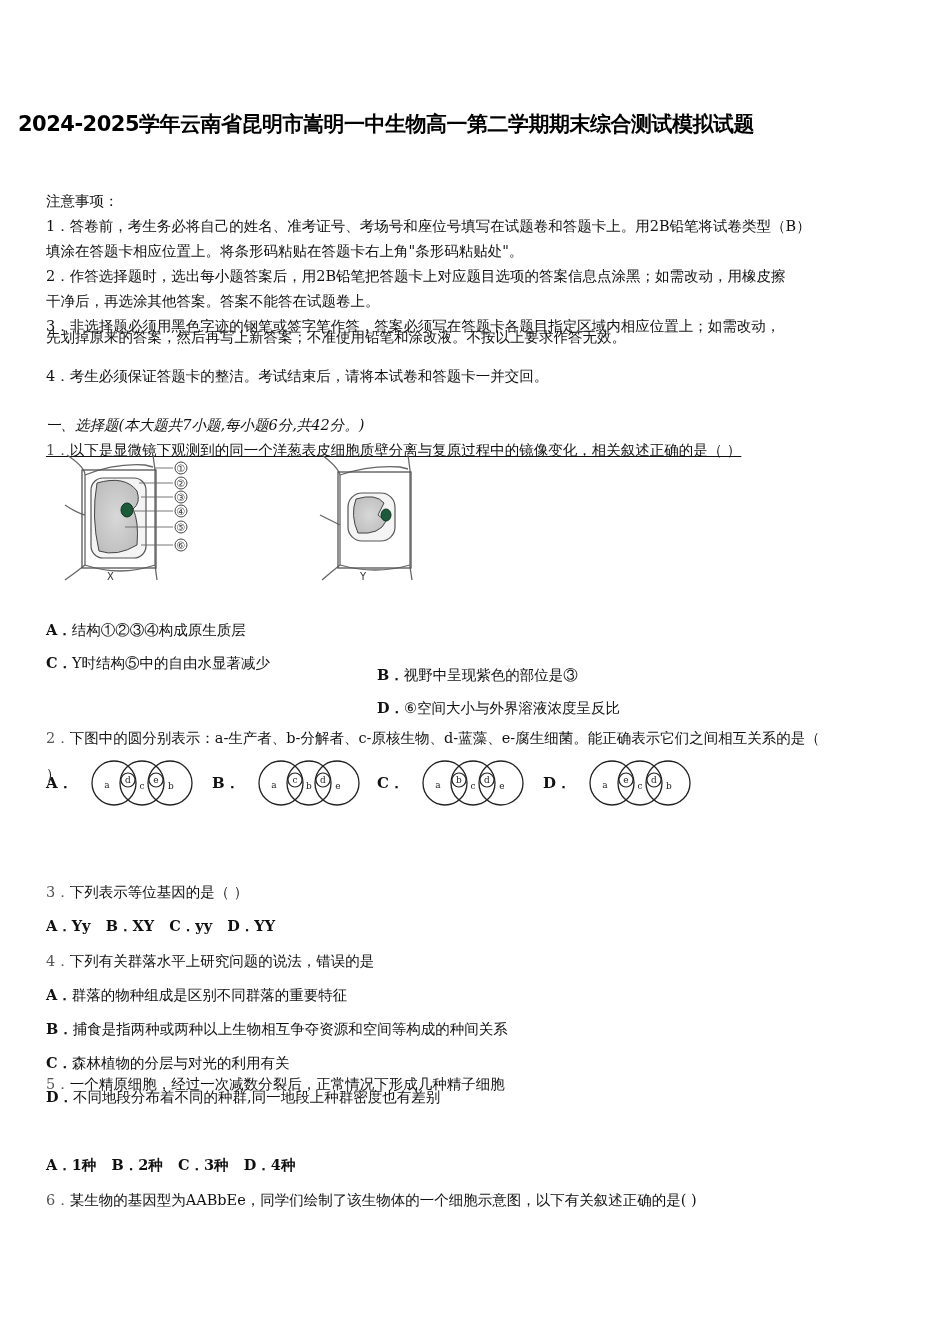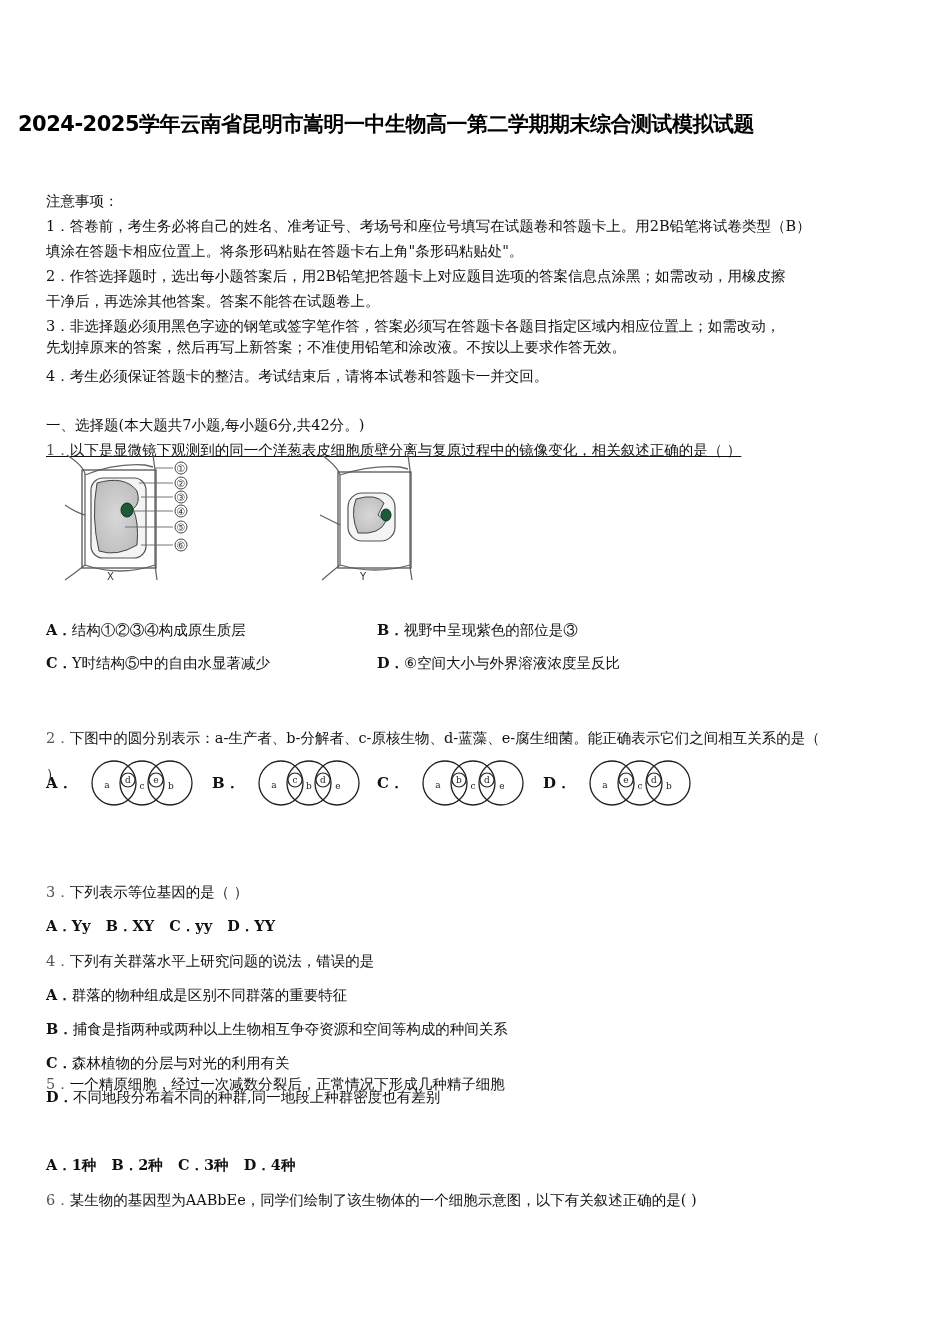--- a/index.html
+++ b/index.html
@@ -5,40 +5,40 @@
   html, body { margin: 0; padding: 0; background: #ffffff; }
   body { width: 950px; height: 1344px; position: relative; overflow: hidden;
          font-family: "DejaVu Serif", "Liberation Serif", serif; color: #111; }
   .title { position: absolute; top: 110px; left: 0; width: 772px; text-align: center;
            font-family: "DejaVu Sans", "Liberation Sans", sans-serif; font-weight: bold;
            font-size: 21px; letter-spacing: -0.5px; color: #000; }
   .line { position: absolute; left: 46px; font-size: 14.5px; white-space: nowrap; color: #111; margin-top: 40px; }
   .num { color: #555; }
   .bold { font-weight: bold; }
   .opt-row { position: absolute; left: 46px; font-size: 14.5px; white-space: nowrap; }
-  .opt-row .col2 { position: absolute; left: 331px; white-space: nowrap; }
+  .opt-row .col2 { position: absolute; left: 331px; white-space: nowrap; margin-top: 45px; }
   .figure { position: absolute; }
   .venn-opt { position: absolute; top: 758px; display: flex; align-items: center; }
   .venn-letter { font-weight: bold; font-size: 15px; margin-right: 6px; }
 </style>
 </head>
 <body>
 
 <div class="title">2024-2025学年云南省昆明市嵩明一中生物高一第二学期期末综合测试模拟试题</div>
 
 <div class="line" style="top:152px;">注意事项：</div>
 <div class="line" style="top:177px;">1．答卷前，考生务必将自己的姓名、准考证号、考场号和座位号填写在试题卷和答题卡上。用2B铅笔将试卷类型（B）</div>
 <div class="line" style="top:202px;">填涂在答题卡相应位置上。将条形码粘贴在答题卡右上角"条形码粘贴处"。</div>
 <div class="line" style="top:227px;">2．作答选择题时，选出每小题答案后，用2B铅笔把答题卡上对应题目选项的答案信息点涂黑；如需改动，用橡皮擦</div>
 <div class="line" style="top:252px;">干净后，再选涂其他答案。答案不能答在试题卷上。</div>
 <div class="line" style="top:277px;">3．非选择题必须用黑色字迹的钢笔或签字笔作答，答案必须写在答题卡各题目指定区域内相应位置上；如需改动，</div>
-<div class="line" style="top:298px;">先划掉原来的答案，然后再写上新答案；不准使用铅笔和涂改液。不按以上要求作答无效。</div>
+<div class="line" style="top:288px;">先划掉原来的答案，然后再写上新答案；不准使用铅笔和涂改液。不按以上要求作答无效。</div>
 <div class="line" style="top:327px;">4．考生必须保证答题卡的整洁。考试结束后，请将本试卷和答题卡一并交回。</div>
 
-<div class="line" style="top:376px;">一、选择题(本大题共7小题,每小题6分,共42分。)</div>
+<div class="line" style="top:376px;font-style:italic;">一、选择题(本大题共7小题,每小题6分,共42分。)</div>
 
 <div class="line" style="top:401px;text-decoration:underline;">
   <span class="num">1．</span><span>以下是显微镜下观测到的同一个洋葱表皮细胞质壁分离与复原过程中的镜像变化，相关叙述正确的是（  ）</span>
 </div>
 
 <svg class="figure" style="left:55px; top:445px;" width="380" height="145" viewBox="0 0 380 145">
   <defs>
     <radialGradient id="vac" cx="50%" cy="50%" r="60%">
       <stop offset="0%" stop-color="#d8d8d8"></stop>
       <stop offset="100%" stop-color="#bdbdbd"></stop>

